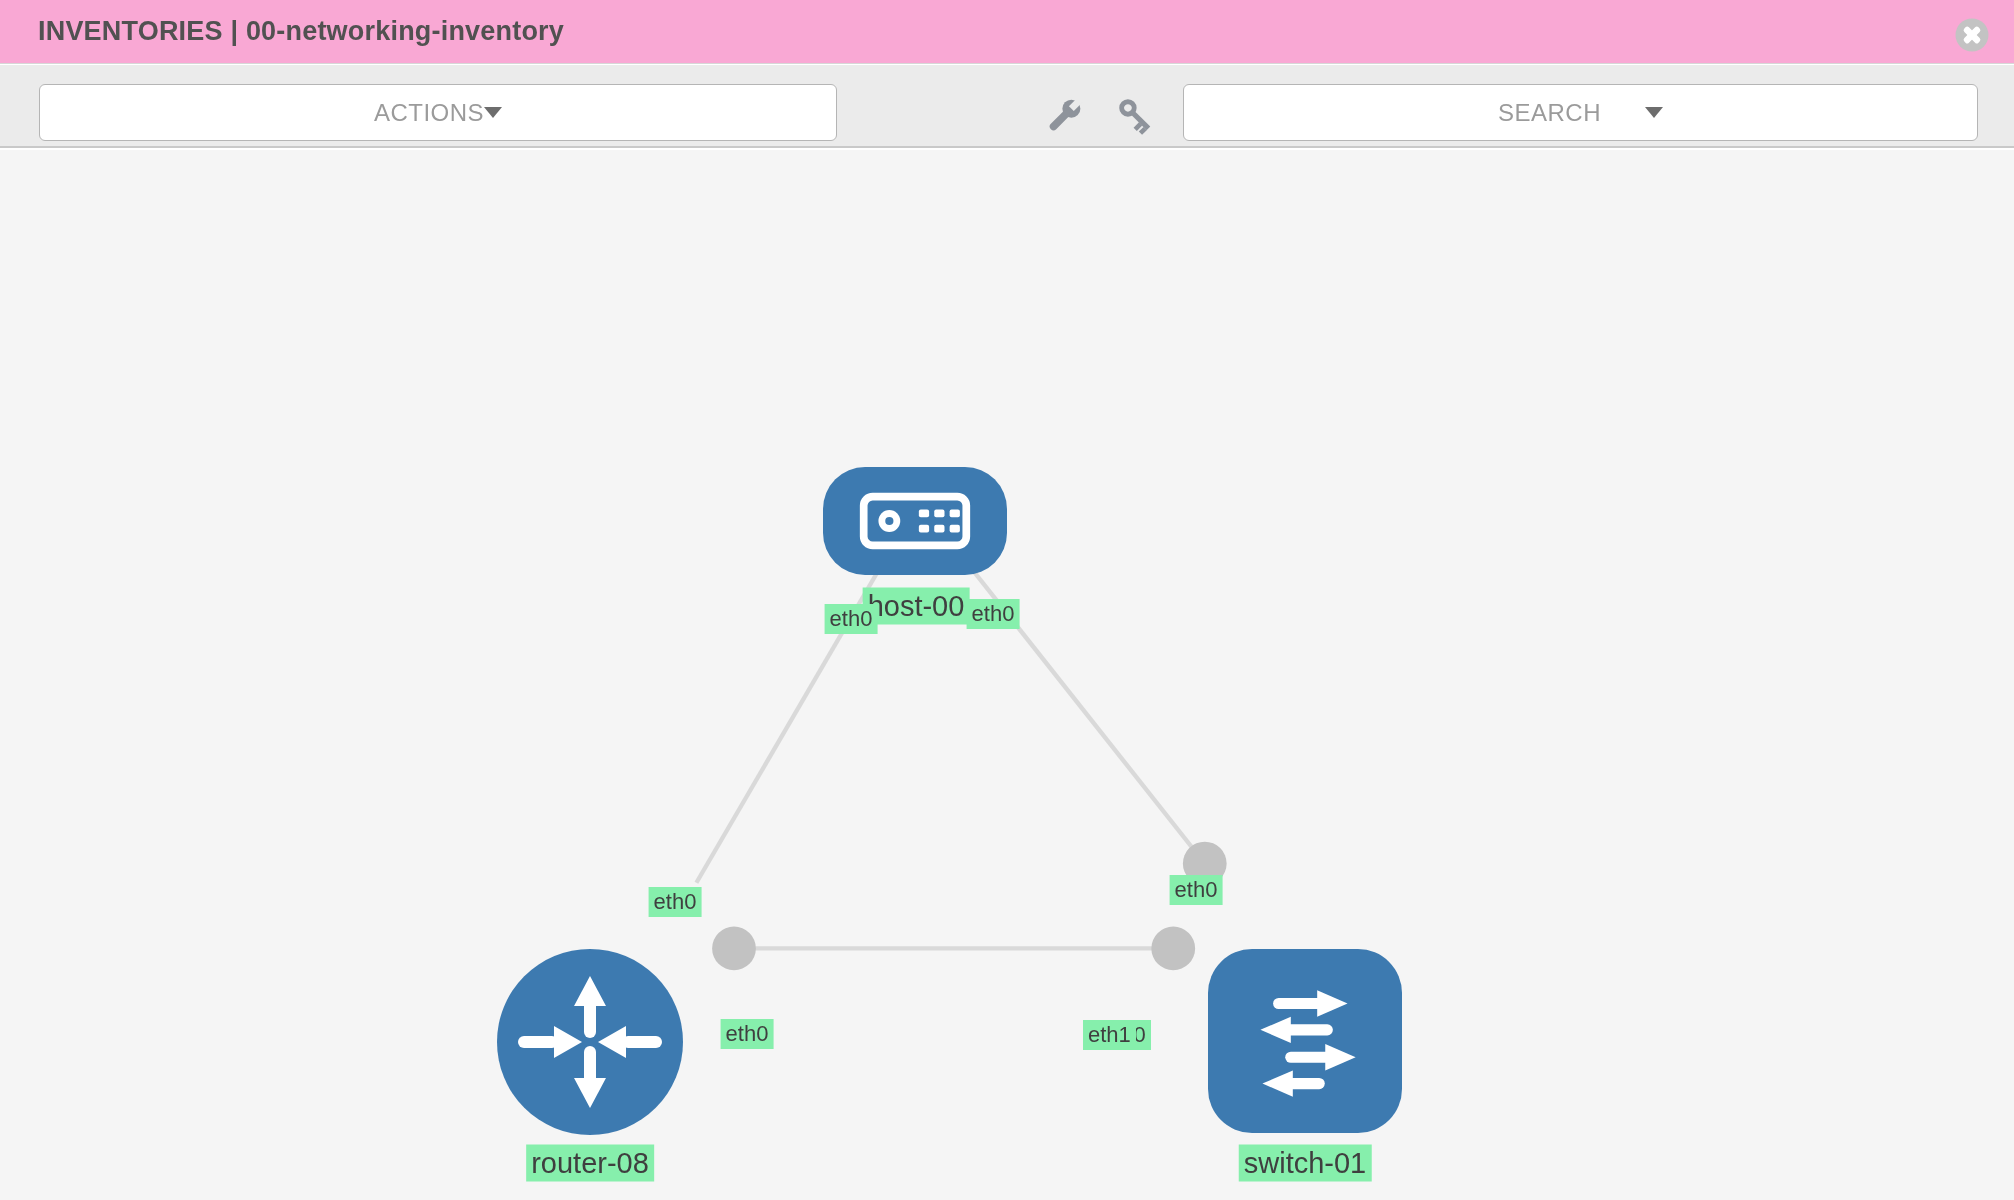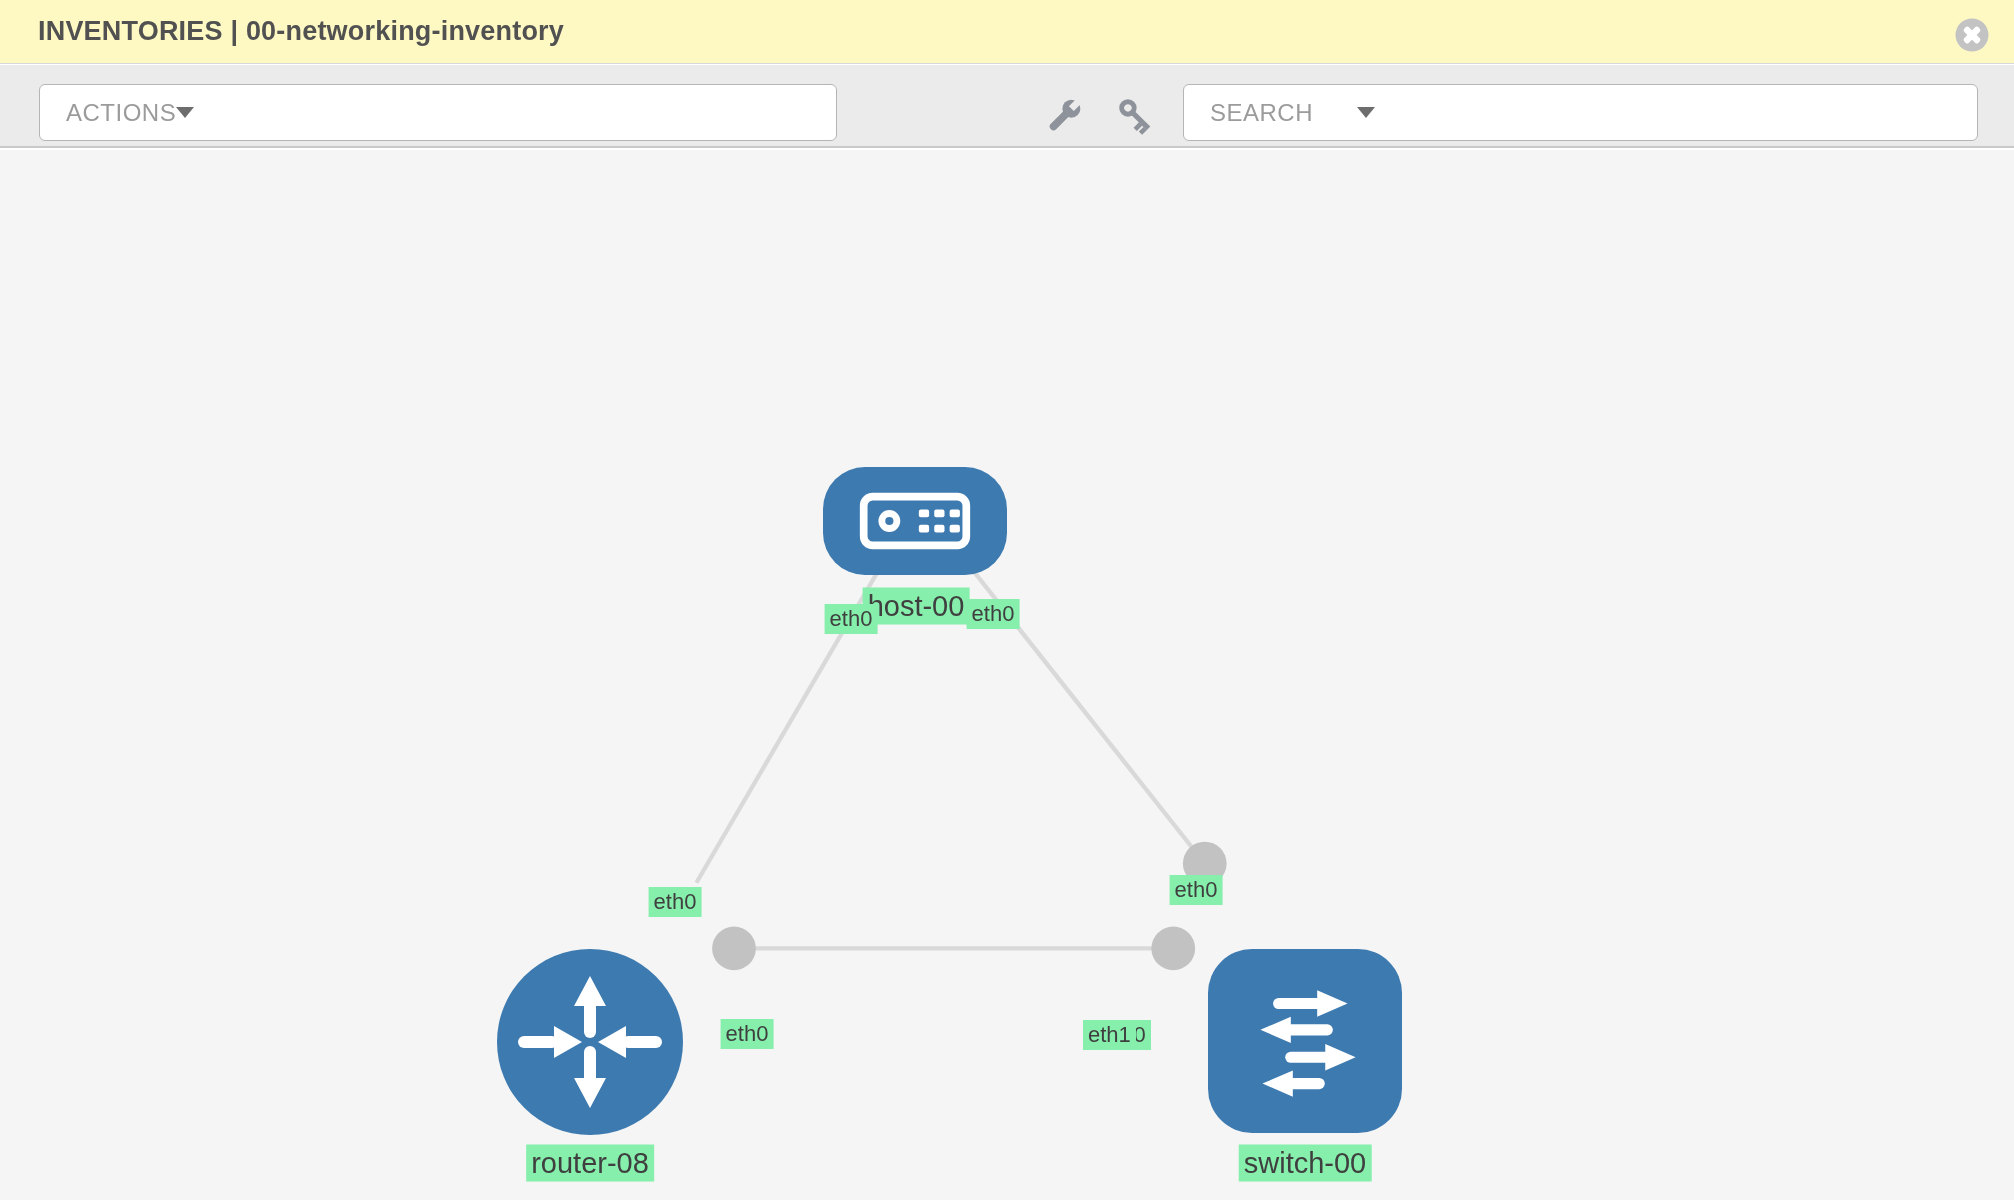--- a/index.html
+++ b/index.html
@@ -1,32 +1,32 @@
 <!DOCTYPE html>
 <html><head>
 <meta charset="utf-8">
 <style>
   * { margin:0; padding:0; box-sizing:border-box; }
   html,body { width:2014px; height:1200px; overflow:hidden; background:#fff;
               font-family:"Liberation Sans","DejaVu Sans",sans-serif; }
 
   
   .header { position:absolute; left:0; top:0; width:2014px; height:64px;
-            background:#fef9c3; border-bottom:1px solid #d7d7d7;
+            background:#f9a8d4; border-bottom:1px solid #d7d7d7;
             display:flex; align-items:center; }
   .header-title { margin-left:38px; font-size:27px; font-weight:bold; color:#515151;
                   letter-spacing:0.2px; }
   .close-btn { position:absolute; right:24px; top:17px; width:36px; height:36px; cursor:pointer; }
 
   
   .toolbar { position:absolute; left:0; top:65px; width:2014px; height:83px;
              background:#ebebeb; border-bottom:2px solid #c9c9c9;
              display:flex; align-items:center; }
   .select-box { height:57px; background:#ffffff; border:1px solid #b5b5b5; border-radius:6px;
-                display:flex; align-items:center; justify-content:flex-start;
+                display:flex; align-items:center; justify-content:center;
                 padding:0 26px; cursor:pointer; }
   .select-box .select-text { font-size:24px; color:#9b9b9b; letter-spacing:0.5px; }
   .caret { width:0; height:0; border-left:9px solid transparent; border-right:9px solid transparent;
            border-top:11px solid #6d6d6d; }
   .actions-box { position:absolute; left:39px; top:19px; width:798px; }
   .search-box  { position:absolute; left:1183px; top:19px; width:795px;gap:44px; }
   .tool-icon { position:absolute; top:28px; width:44px; height:44px; cursor:pointer; }
   .wrench-pos { left:1043px; }
   .key-pos { left:1113px; }
 
@@ -153,21 +153,21 @@
         <line x1="-14" y1="16" x2="24" y2="16"></line>
         <path d="M 20 3 L 20 29 L 50 16 Z" stroke="none"></path>
         <line x1="14" y1="42" x2="-16" y2="42"></line>
         <path d="M -12 29 L -12 55 L -42 42 Z" stroke="none"></path>
       </g>
     </svg>
   </div>
 
   <div class="graph-label node-label lbl-host">host-00</div>
   <div class="graph-label node-label lbl-router">router-08</div>
-  <div class="graph-label node-label lbl-switch">switch-00</div>
+  <div class="graph-label node-label lbl-switch">switch-01</div>
 
   <div class="graph-label if-label lbl-e1-host">eth0</div>
   <div class="graph-label if-label lbl-e1-router">eth0</div>
   <div class="graph-label if-label lbl-e2-host">eth0</div>
   <div class="graph-label if-label lbl-e2-switch">eth0</div>
   <div class="graph-label if-label lbl-e3-router">eth0</div>
   <div class="graph-label if-label lbl-e3-under">eth0</div>
   <div class="graph-label if-label lbl-e3-over">eth1</div>
 
 </div>

